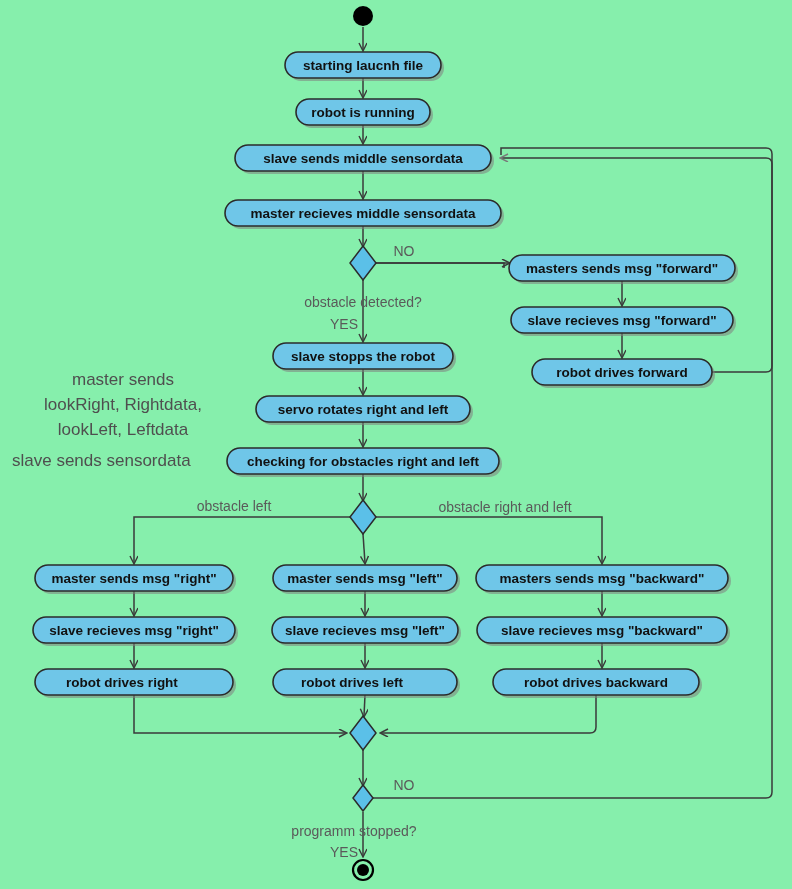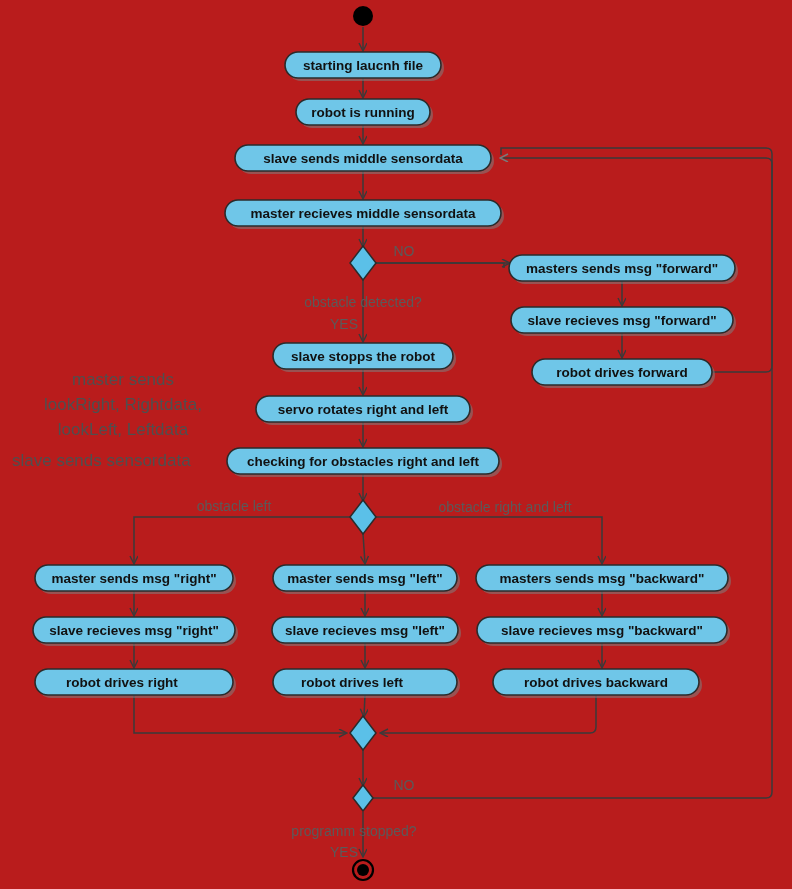--- a/index.html
+++ b/index.html
@@ -4,21 +4,21 @@
 <style>
   html, body {
     margin: 0;
     padding: 0;
     background: #ffffff;
   }
   #diagram-root {
     position: relative;
     width: 792px;
     height: 889px;
-    background: #b91c1c;
+    background: #86efac;
     font-family: "Liberation Sans", sans-serif;
     overflow: hidden;
   }
   svg#flow {
     position: absolute;
     left: 0;
     top: 0;
     width: 792px;
     height: 889px;
   }

